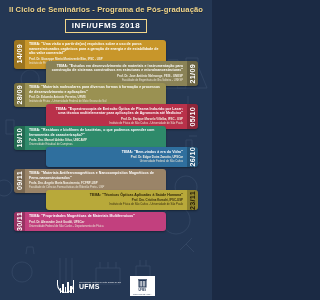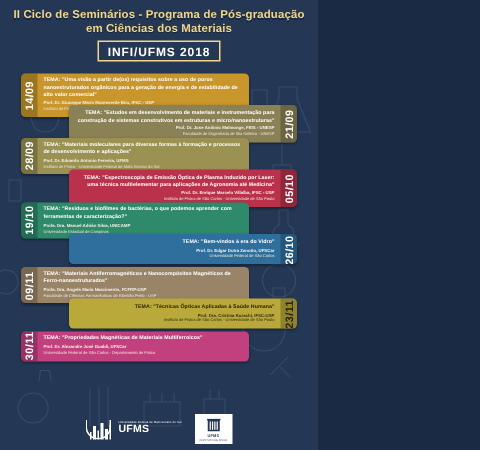--- a/index.html
+++ b/index.html
@@ -105,21 +105,20 @@
     <path d="M96 268 l24 0 0 16 -24 0 z M100 262 l0 6 M108 262 l0 6 M116 262 l0 6"></path>
     <path d="M136 266 l14 0 0 20 -14 0 z M140 260 l0 6 M146 260 l0 6"></path>
     <path d="M180 250 l12 -12 M186 244 l8 8"></path>
     <path d="M4 180 a8 8 0 1 0 .1 0"></path>
     <path d="M6 120 l0 14 8 0 0 -14 z"></path>
   </svg>
 </div>
 
 <div class="header">
   <div class="title-line">II Ciclo de Seminários - Programa de Pós-graduação</div>
-  <div class="title-line">em Ciências dos Materiais</div>
   <div class="badge">INFI/UFMS 2018</div>
 </div>
 
 <div class="timeline" id="timeline" style="position: relative; height: 196.5px;">
     <div class="block left" style="background: rgb(200, 150, 42); top: 3px; width: 152px; position: absolute;">
       <div class="date">
         <span>14/09</span>
       </div>
       <div class="body">
         <div class="talk-title">TEMA: "Uma visão a partir de(os) requisitos sobre a uso de poros nanoestruturados orgânicos para a geração de energia e de estabilidade de alto valor comercial"</div>

